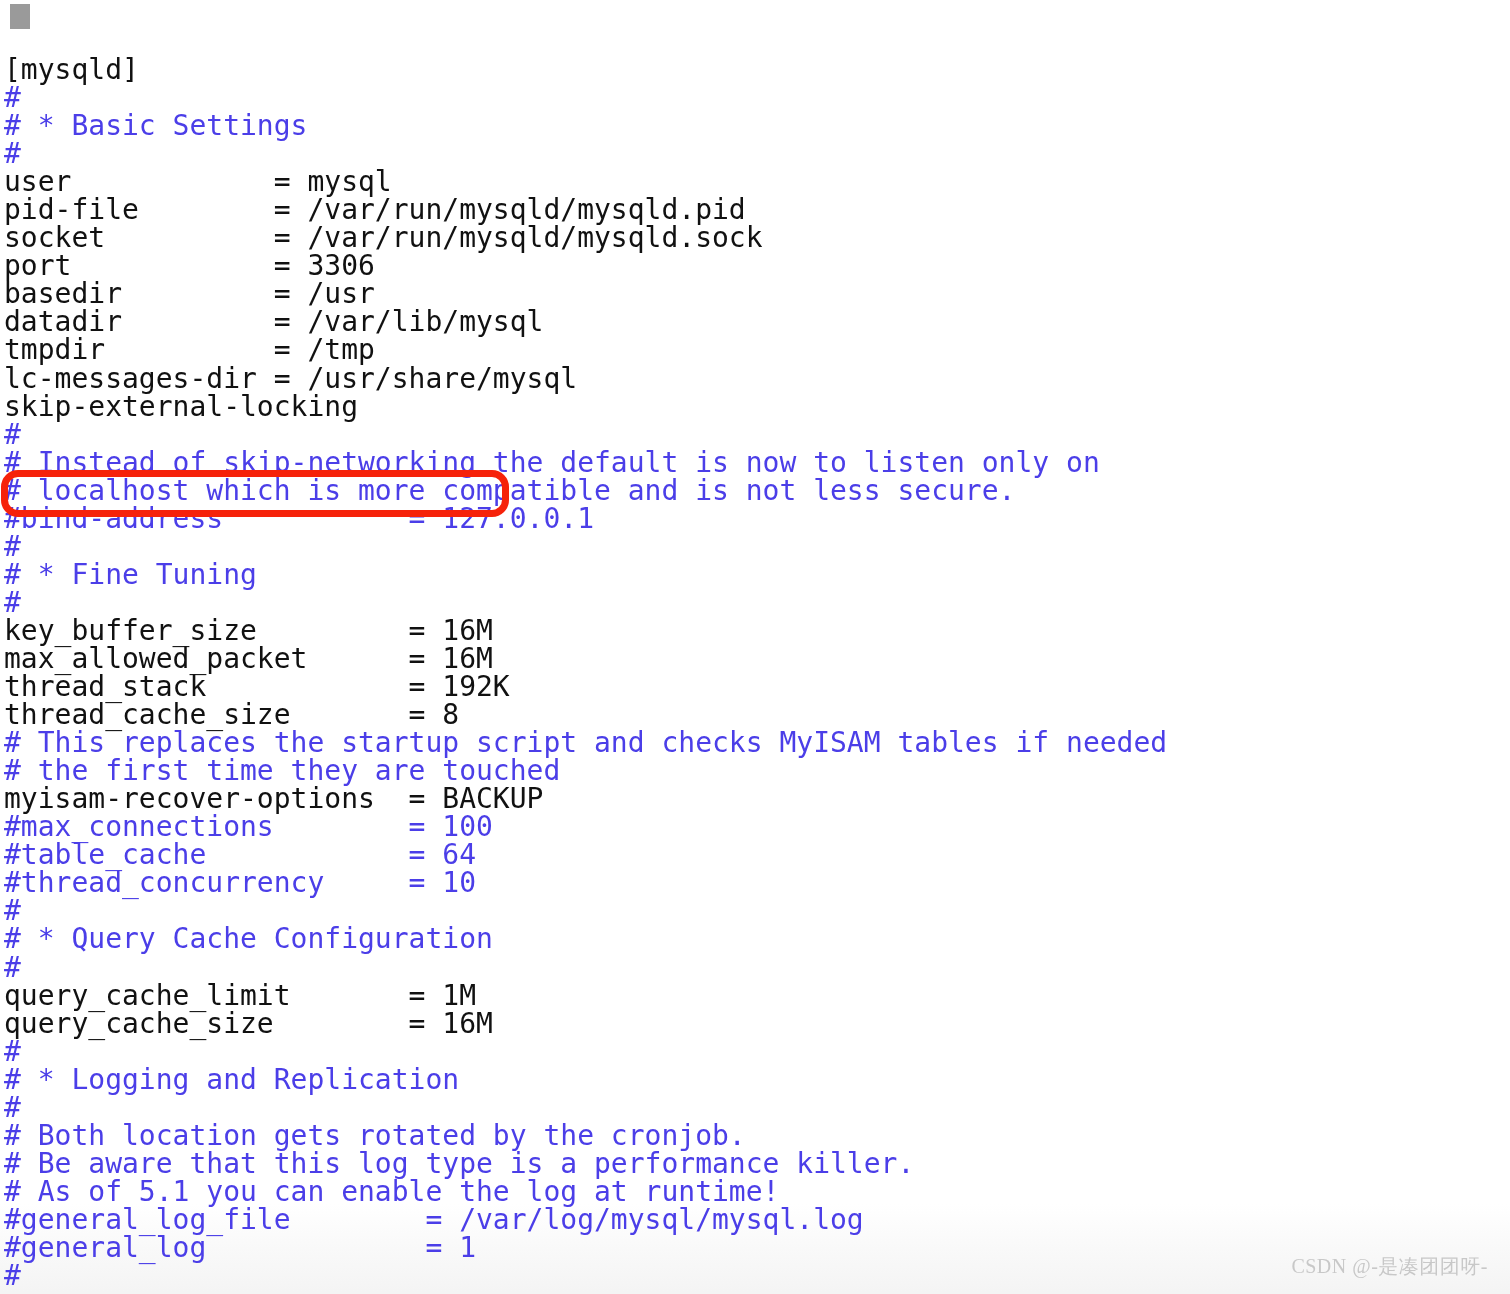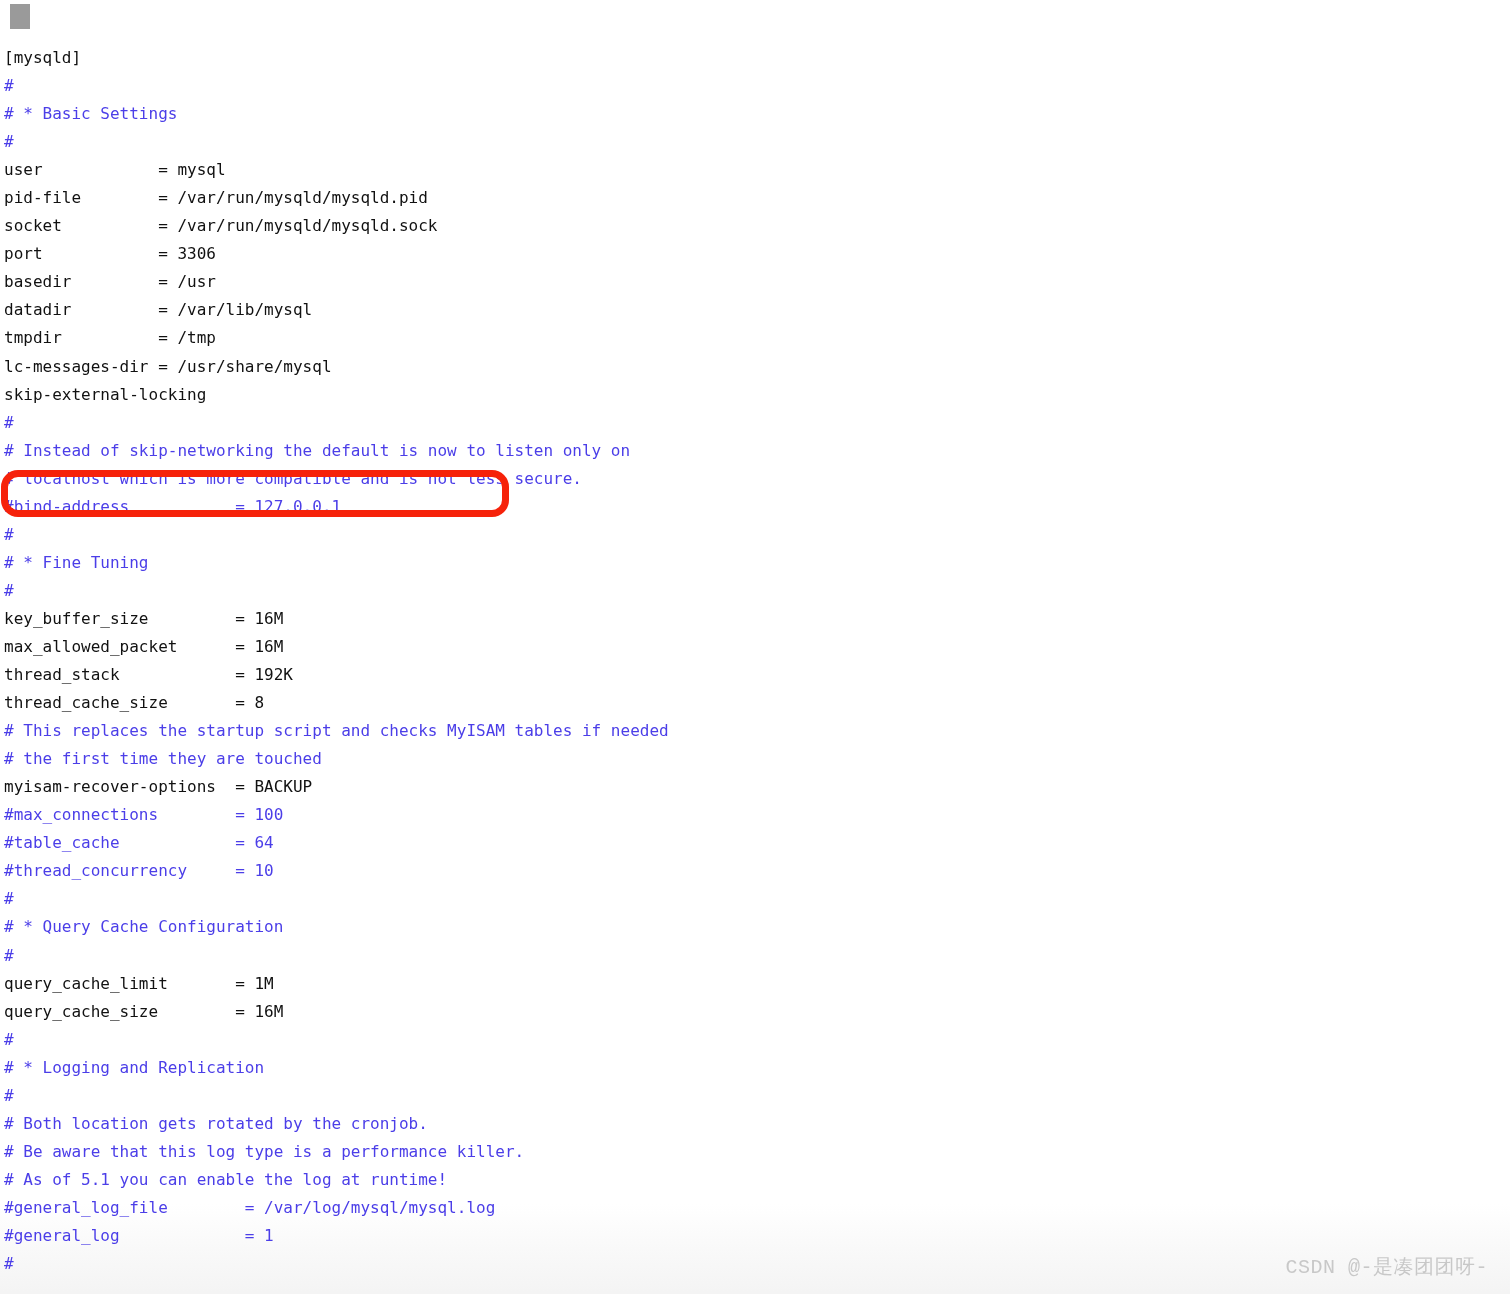--- a/index.html
+++ b/index.html
@@ -33,21 +33,21 @@
     width: 20px;
     height: 25px;
     background: #9a9a9a;
   }
   .code {
     position: absolute;
     left: 4px;
     top: 28px;
     width: 1500px;
     white-space: pre;
-    font-size: 16px;
+    font-size: 28px;
     line-height: 28.06px;
     letter-spacing: 0px;
     color: #111111;
   }
   .code .ln {
     display: block;
     height: 28.06px;
   }
   .code .cm {
     color: #4b3ee8;
@@ -63,21 +63,21 @@
     height: 33px;
     border: 7px solid #f6220a;
     border-radius: 17px;
     box-sizing: content-box;
     pointer-events: none;
   }
   .watermark {
     position: absolute;
     right: 22px;
     bottom: 14px;
-    font-family: Liberation Mono, monospace;
+    font-family: Liberation Serif, serif;
     font-size: 20px;
     color: #c8c8c8;
     letter-spacing: 0.5px;
     white-space: nowrap;
   }
 </style>
 </head>
 <body>
 
 <div id="screen">

